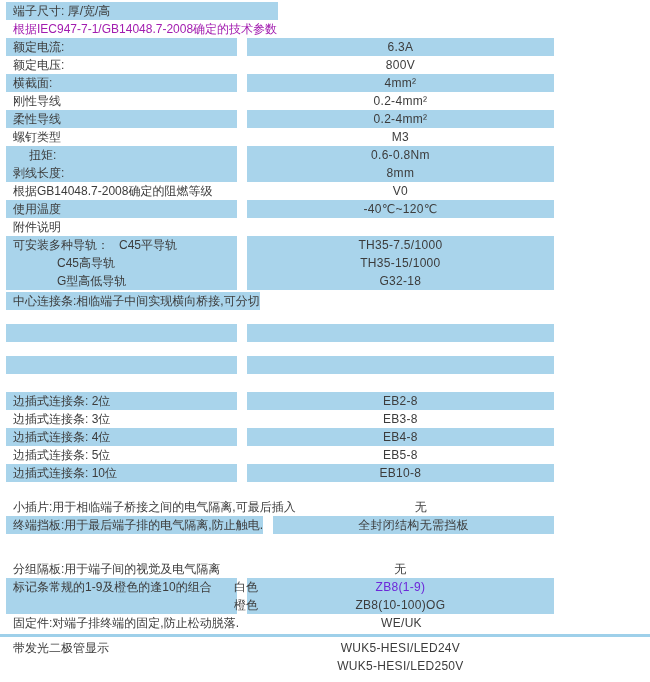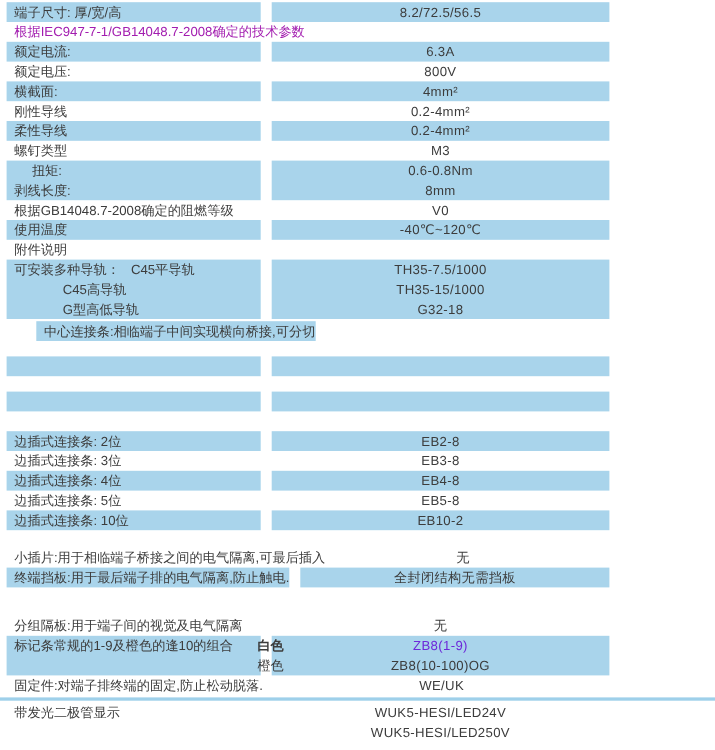--- a/index.html
+++ b/index.html
@@ -71,23 +71,20 @@
   }
 </style>
 </head>
 <body style="background: rgb(255, 255, 255);">
 
 <div id="spec-table">
     <div class="row blue">
       <div class="cell-l">
         <div class="line"><span style="color: rgb(60, 60, 60);">端子尺寸: 厚/宽/高</span></div>
       </div>
-      <div class="cell-r">
-        <div class="line val" style="color: rgb(60, 60, 60);">8.2/72.5/56.5</div>
-      </div>
     </div>
     <div class="row">
       <div class="cell-l">
         <div class="line"><span style="color: #a21caf;">根据IEC947-7-1/GB14048.7-2008确定的技术参数</span></div>
       </div>
       <div class="cell-r">
         <div class="line val" style="color: rgb(60, 60, 60);"></div>
       </div>
     </div>
     <div class="row blue">
@@ -177,21 +174,21 @@
         <div class="line"><span style="color: rgb(60, 60, 60);">可安装多种导轨：</span><span class="item" style="color: rgb(60, 60, 60);">C45平导轨</span></div>
         <div class="line"><span class="item item-indent" style="color: rgb(60, 60, 60);">C45高导轨</span></div>
         <div class="line"><span class="item item-indent" style="color: rgb(60, 60, 60);">G型高低导轨</span></div>
       </div>
       <div class="cell-r">
         <div class="line val" style="color: rgb(60, 60, 60);">TH35-7.5/1000</div>
         <div class="line val" style="color: rgb(60, 60, 60);">TH35-15/1000</div>
         <div class="line val" style="color: rgb(60, 60, 60);">G32-18</div>
       </div>
     </div>
-    <div class="row blue no-right" style="margin-top: 2px; margin-left: 27px;">
+    <div class="row blue no-right" style="margin-top: 2px;">
       <div class="cell-l">
         <div class="line"><span style="color: rgb(60, 60, 60);">中心连接条:相临端子中间实现横向桥接,可分切</span></div>
       </div>
       <div class="cell-r">
         <div class="line val" style="color: rgb(60, 60, 60);"></div>
       </div>
     </div>
     <div class="row blue" style="margin-top: 14px;">
       <div class="cell-l">
         <div class="line"></div>
@@ -238,21 +235,21 @@
       </div>
       <div class="cell-r">
         <div class="line val" style="color: rgb(60, 60, 60);">EB5-8</div>
       </div>
     </div>
     <div class="row blue">
       <div class="cell-l">
         <div class="line"><span style="color: rgb(60, 60, 60);">边插式连接条: 10位</span></div>
       </div>
       <div class="cell-r">
-        <div class="line val" style="color: rgb(60, 60, 60);">EB10-2</div>
+        <div class="line val" style="color: rgb(60, 60, 60);">EB10-8</div>
       </div>
     </div>
     <div class="row" style="margin-top: 16px;">
       <div class="cell-l">
         <div class="line"><span style="color: rgb(60, 60, 60);">小插片:用于相临端子桥接之间的电气隔离,可最后插入</span></div>
       </div>
       <div class="cell-r">
         <div class="line val" style="color: rgb(60, 60, 60);">无</div>
       </div>
     </div>
@@ -267,21 +264,21 @@
     <div class="row" style="margin-top: 26px;">
       <div class="cell-l">
         <div class="line"><span style="color: rgb(60, 60, 60);">分组隔板:用于端子间的视觉及电气隔离</span></div>
       </div>
       <div class="cell-r">
         <div class="line val" style="color: rgb(60, 60, 60);">无</div>
       </div>
     </div>
     <div class="row blue">
       <div class="cell-l">
-        <div class="line"><span style="color: rgb(60, 60, 60); margin-top: 12px;">标记条常规的1-9及橙色的逢10的组合</span><span class="sub" style="color: rgb(60, 60, 60); font-weight: bold;">白色</span></div>
+        <div class="line"><span style="color: rgb(60, 60, 60); margin-top: 12px;">标记条常规的1-9及橙色的逢10的组合</span><span class="sub" style="color: rgb(60, 60, 60);">白色</span></div>
         <div class="line">
           <span class="sub" style="color: rgb(60, 60, 60);">橙色</span>
         </div>
       </div>
       <div class="cell-r">
         <div class="line val" style="color: #6d28d9;">ZB8(1-9)</div>
         <div class="line val" style="color: rgb(60, 60, 60);">ZB8(10-100)OG</div>
       </div>
     </div>
     <div class="row">

